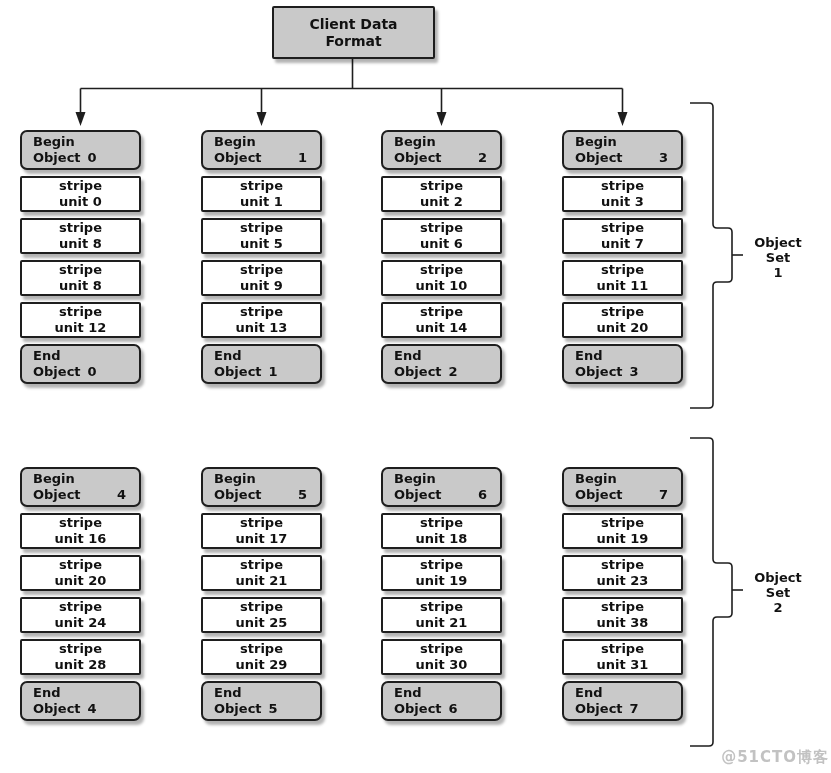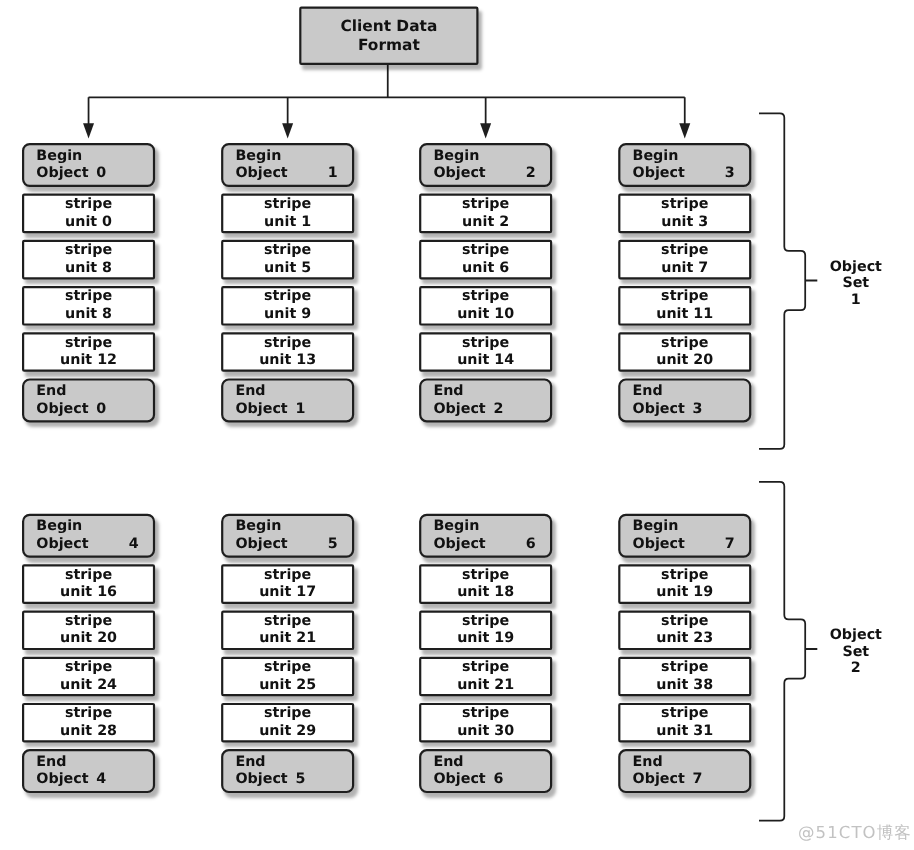--- a/index.html
+++ b/index.html
@@ -52,21 +52,21 @@
 
   .set-label{
     position:absolute;left:741px;width:74px;text-align:center;
     font-size:13px;line-height:15px;font-weight:bold;
   }
   .set-label.lbl-1{top:235px;}
   .set-label.lbl-2{top:570px;}
 
   .watermark{
     position:absolute;right:2px;bottom:6px;
-    font-size:15px;color:var(--wm);letter-spacing:1px;
+    font-size:15px;color:var(--wm);letter-spacing:1px;font-weight:bold;
   }
 </style>
 </head>
 <body>
 
 <div class="canvas">
 
   <svg class="overlay" width="831" height="773" viewBox="0 0 831 773">
 
     <path d="M352.5,59 V88.5" fill="none" stroke="var(--line)" stroke-width="1.6"></path>

